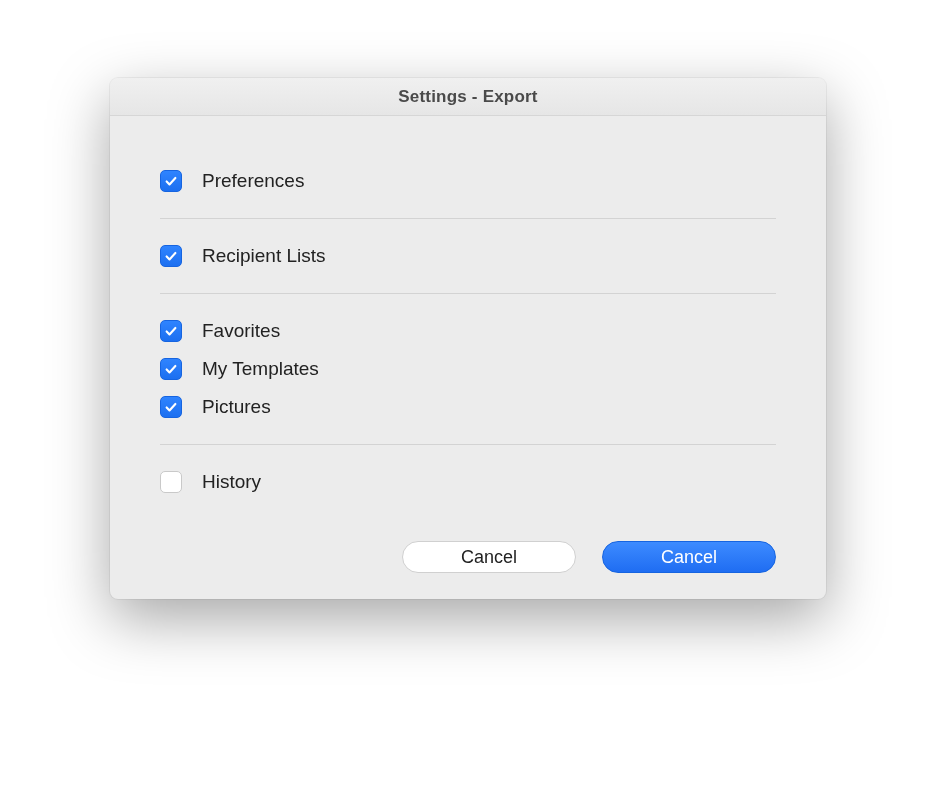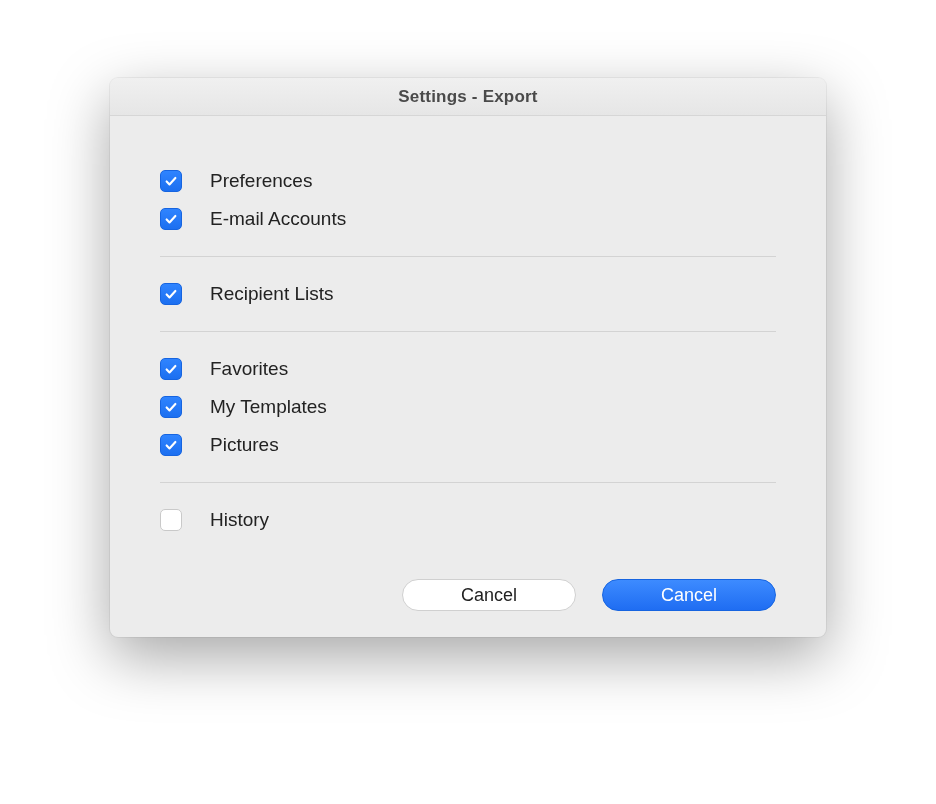--- a/index.html
+++ b/index.html
@@ -47,21 +47,21 @@
       padding: 38px 50px 26px 50px;
     }
 
     .group {
       padding: 8px 0;
     }
 
     .checkbox-row {
       display: flex;
       align-items: center;
-      gap: 28px;
+      gap: 20px;
       padding: 8px 0;
       cursor: default;
     }
 
     .checkbox {
       width: 22px;
       height: 22px;
       border-radius: 5px;
       display: flex;
       align-items: center;
@@ -140,28 +140,20 @@
 
     <div class="group">
       <div class="checkbox-row">
         <div class="checkbox checked">
           <svg class="checkmark" viewBox="0 0 16 16">
               <path d="M3 8.5 L6.3 12 L13 4.5" stroke="#ffffff" stroke-width="2.4" fill="none" stroke-linecap="round" stroke-linejoin="round"></path>
             </svg>
         </div>
         <span class="checkbox-label">Preferences</span>
       </div>
-      <div class="checkbox-row">
-        <div class="checkbox checked">
-          <svg class="checkmark" viewBox="0 0 16 16">
-              <path d="M3 8.5 L6.3 12 L13 4.5" stroke="#ffffff" stroke-width="2.4" fill="none" stroke-linecap="round" stroke-linejoin="round"></path>
-            </svg>
-        </div>
-        <span class="checkbox-label">E-mail Accounts</span>
-      </div>
     </div>
 
     <div class="divider"></div>
 
     <div class="group">
       <div class="checkbox-row">
         <div class="checkbox checked">
           <svg class="checkmark" viewBox="0 0 16 16">
               <path d="M3 8.5 L6.3 12 L13 4.5" stroke="#ffffff" stroke-width="2.4" fill="none" stroke-linecap="round" stroke-linejoin="round"></path>
             </svg>

